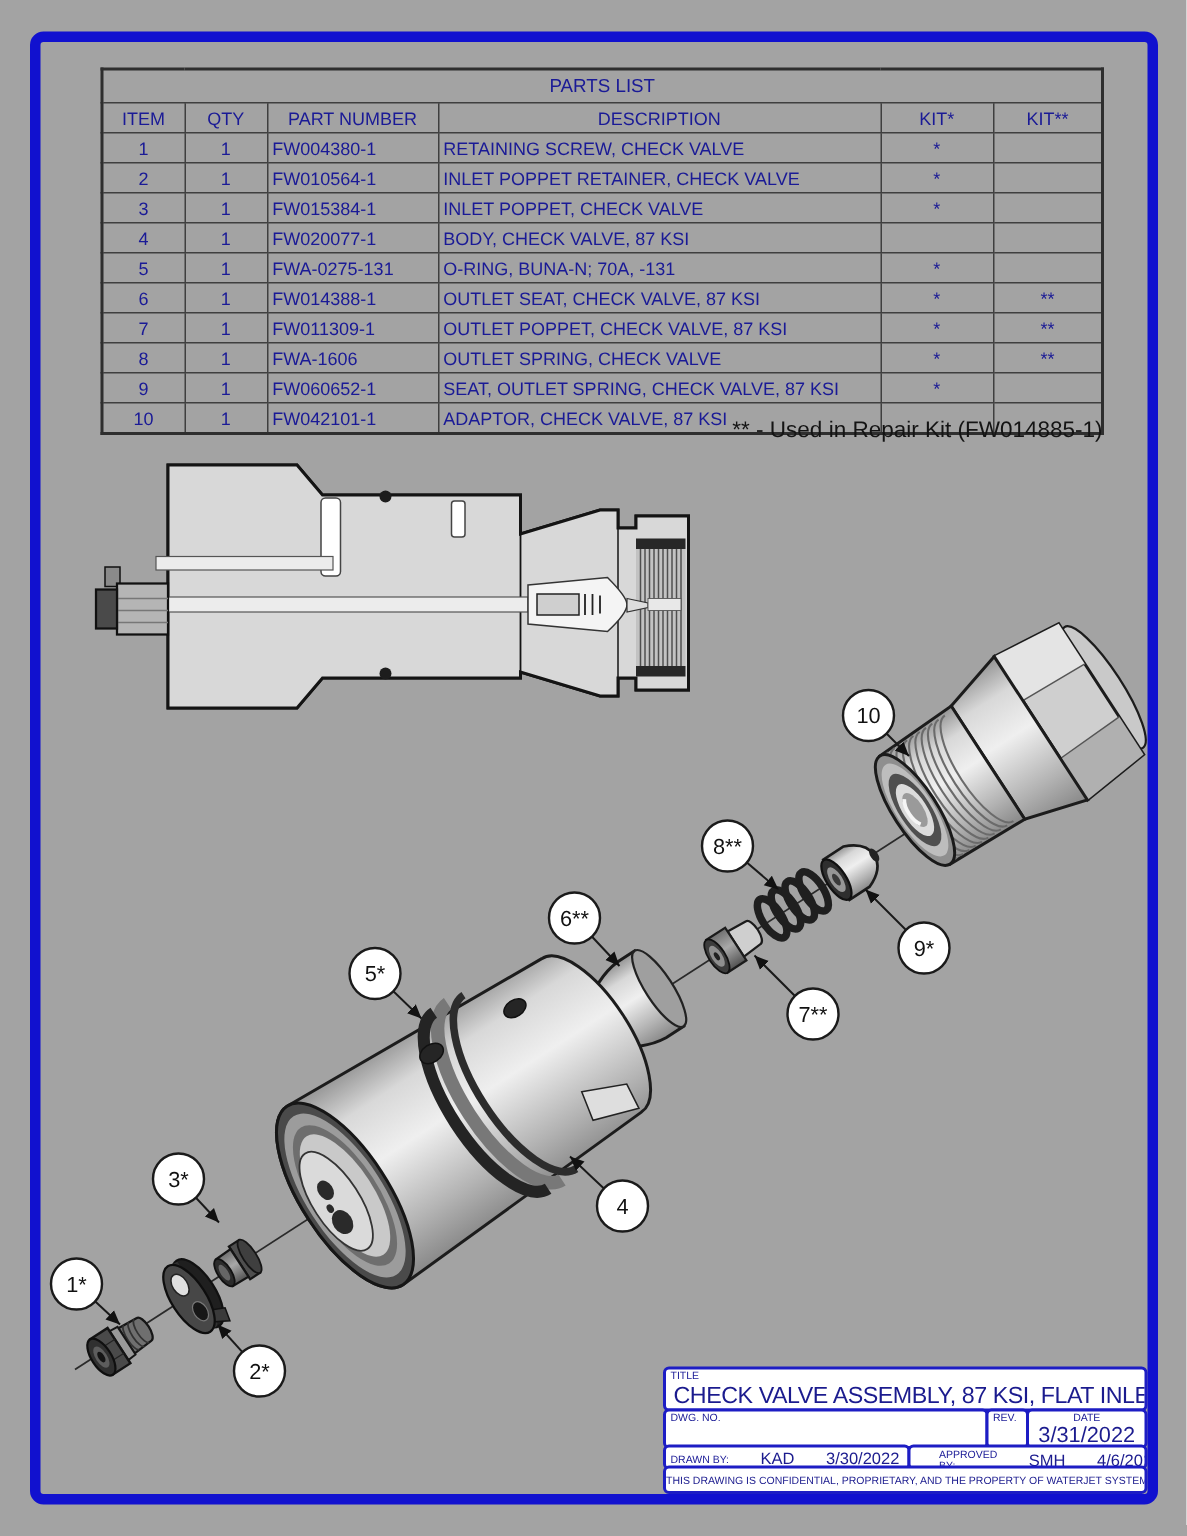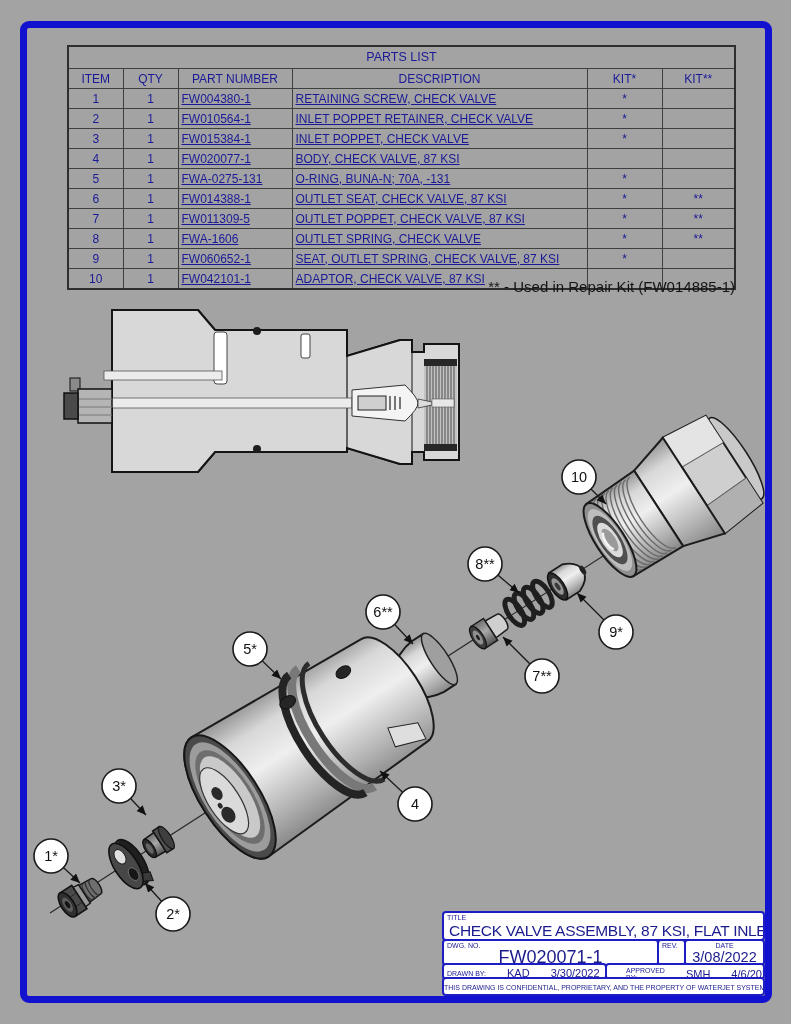--- a/index.html
+++ b/index.html
@@ -18,21 +18,21 @@
     color:#1a1a96; font-size:12px;
   }
   .parts-table td, .parts-table th {
     border:1px solid #3f3f3f; padding:0 3px; height:19px; line-height:1;
     white-space:nowrap; overflow:hidden; font-weight:normal;
   }
   .parts-table { border:2px solid #2e2e2e; }
   .parts-table .title-row td { text-align:center; height:21px; font-size:12.5px; }
   .parts-table th { text-align:center;margin-left:44px; }
   .col-item, .col-qty, .col-kit1, .col-kit2 { text-align:center; }
-  .col-part_number, .col-description { text-align:left;text-decoration:underline; }
+  .col-part_number, .col-description { text-align:left; }
   
   .kit-notes {
     position:absolute; left:400px; top:277px; width:335px; z-index:2;
     text-align:right; font-size:15px; color:#141414; line-height:19px;
   }
   
   .drawing-svg { position:absolute; left:0; top:0; z-index:1; }
   
   .title-block { position:absolute; left:442px; top:911px; width:323px; height:85px; z-index:3; }
   .tb-cell {
@@ -130,21 +130,21 @@
           <td class="col-item">6</td>
           <td class="col-qty">1</td>
           <td class="col-part_number">FW014388-1</td>
           <td class="col-description">OUTLET SEAT, CHECK VALVE, 87 KSI</td>
           <td class="col-kit1">*</td>
           <td class="col-kit2">**</td>
         </tr>
         <tr>
           <td class="col-item">7</td>
           <td class="col-qty">1</td>
-          <td class="col-part_number">FW011309-5</td>
+          <td class="col-part_number">FW011309-1</td>
           <td class="col-description">OUTLET POPPET, CHECK VALVE, 87 KSI</td>
           <td class="col-kit1">*</td>
           <td class="col-kit2">**</td>
         </tr>
         <tr>
           <td class="col-item">8</td>
           <td class="col-qty">1</td>
           <td class="col-part_number">FWA-1606</td>
           <td class="col-description">OUTLET SPRING, CHECK VALVE</td>
           <td class="col-kit1">*</td>
@@ -415,29 +415,28 @@
     </g>
   </svg>
 
   <div class="title-block">
     <div class="tb-cell tb-title-cell">
       <span class="tb-label tb-abs-label">TITLE</span>
       <div class="tb-title-value">CHECK VALVE ASSEMBLY, 87 KSI, FLAT INLET</div>
     </div>
     <div class="tb-cell tb-dwg-cell">
       <span class="tb-label tb-abs-label">DWG. NO.</span>
-      <div class="tb-dwg-value">FW020071-1</div>
     </div>
     <div class="tb-cell tb-rev-cell">
       <span class="tb-label tb-abs-label">REV.</span>
       <div></div>
     </div>
     <div class="tb-cell tb-date-cell">
       <span class="tb-label tb-date-label">DATE</span>
-      <div class="tb-date-value">3/08/2022</div>
+      <div class="tb-date-value">3/31/2022</div>
     </div>
     <div class="tb-cell tb-drawn-cell">
       <div class="tb-kv">
         <span class="tb-label">DRAWN BY:</span>
         <span class="val">KAD</span>
         <span class="val">3/30/2022</span>
       </div>
     </div>
     <div class="tb-cell tb-appr-cell">
       <div class="tb-kv">

